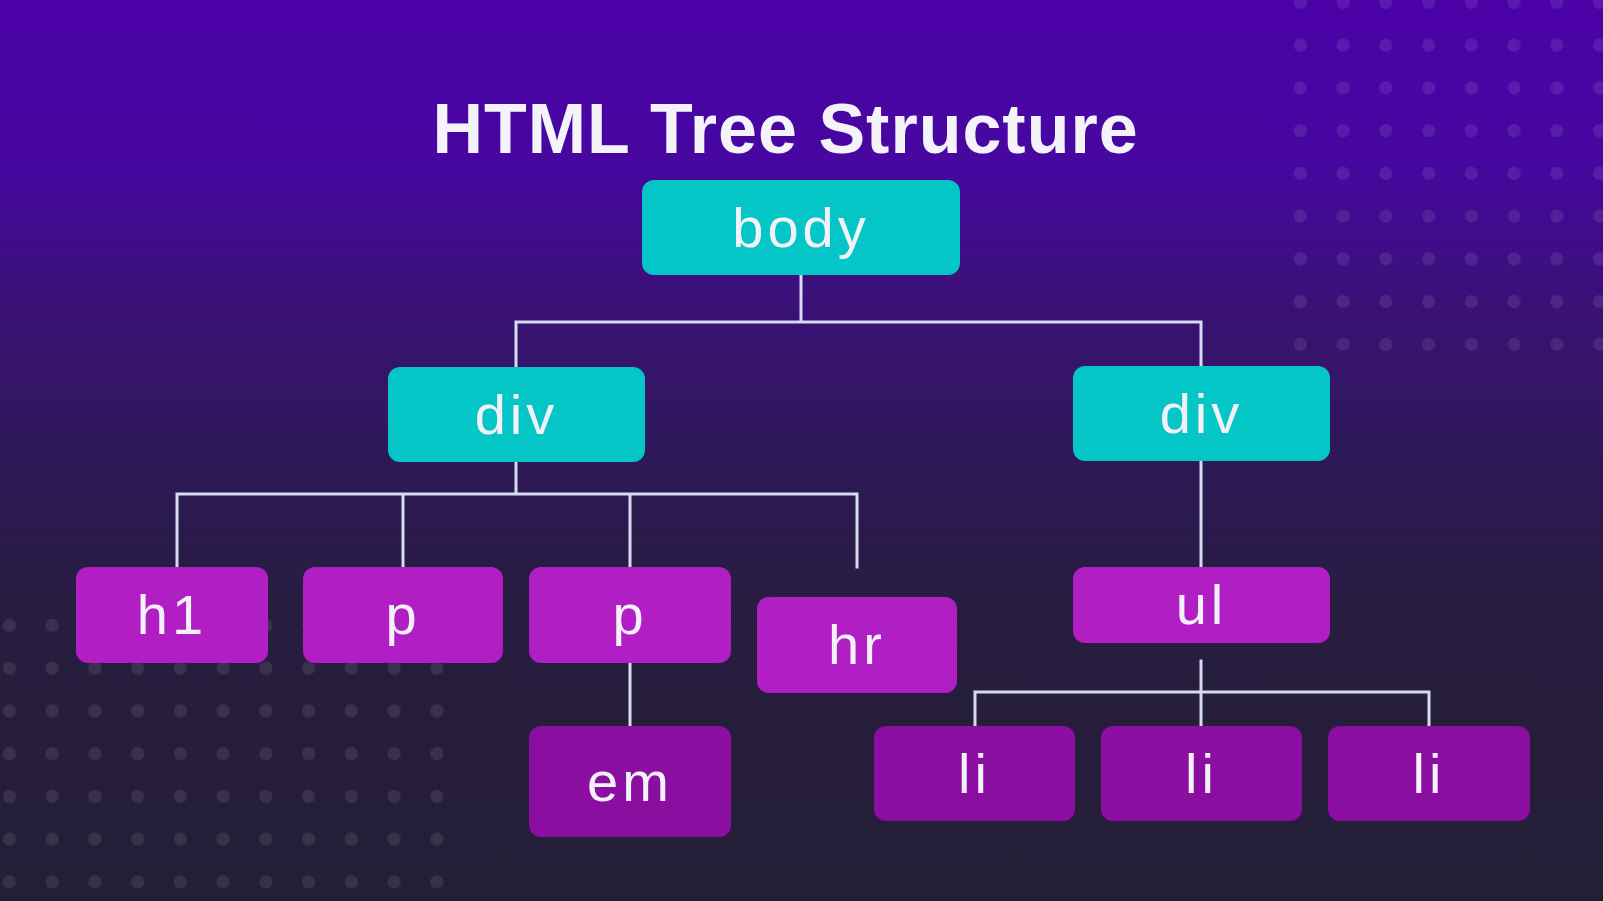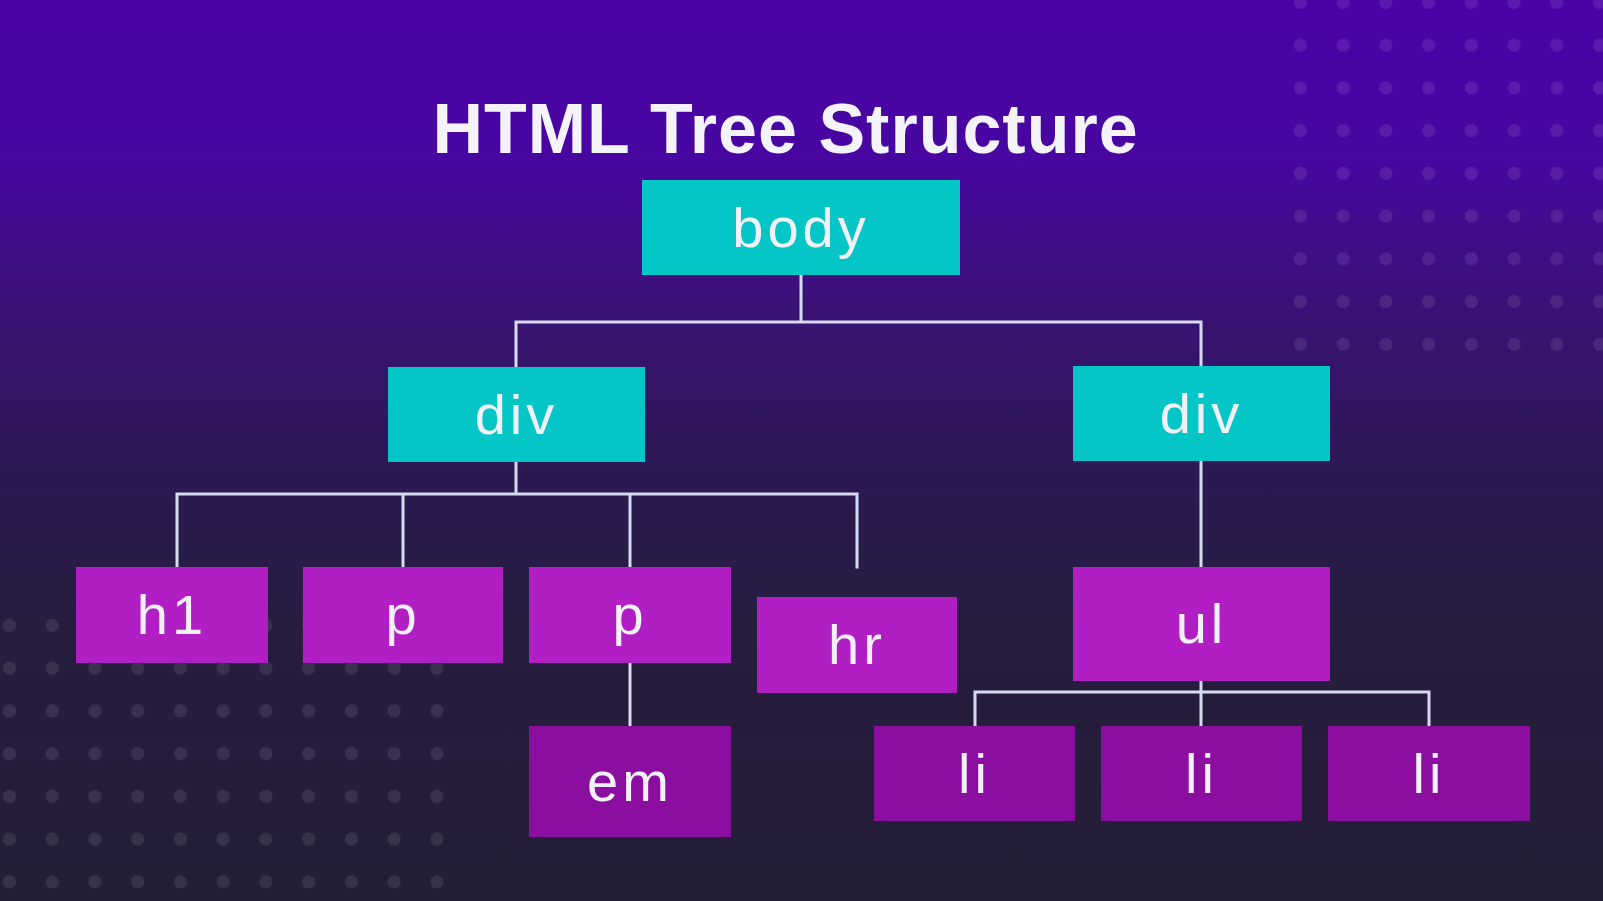--- a/index.html
+++ b/index.html
@@ -44,20 +44,21 @@
   .node{
     position:absolute;
     display:flex;
     align-items:center;
     justify-content:center;
     color:var(--node-text);
     font-size:56px;
     font-weight:400;
     letter-spacing:4px;
     line-height:1;
+    border-radius:12px;
   }
   .node.teal{ background:var(--teal); }
   .node.magenta{ background:var(--magenta); }
   .node.deep{ background:var(--deep-purple); }
   .page-title{
     position:absolute;
     left:0; top:44px;
     width:1571px;
     text-align:center;
     color:var(--title-text);
@@ -92,21 +93,21 @@
   <div class="node teal" style="left:1073px; top:366px; width:257px; height:95px;">div</div>
 
   <div class="node magenta" style="left:76px;   top:567px; width:192px; height:96px;">h1</div>
 
   <div class="node magenta" style="left:303px;  top:567px; width:200px; height:96px;">p</div>
 
   <div class="node magenta" style="left:529px;  top:567px; width:202px; height:96px;">p</div>
 
   <div class="node magenta" style="left:757px;  top:597px; width:200px; height:96px;">hr</div>
 
-  <div class="node magenta" style="left:1073px; top:567px; width:257px; height:114px;">ul</div>
+  <div class="node magenta" style="left:1073px; top:567px; width:257px; height:76px;">ul</div>
 
   <div class="node deep" style="left:529px;  top:726px; width:202px; height:111px;">em</div>
 
   <div class="node deep" style="left:874px;  top:726px; width:201px; height:95px;">li</div>
 
   <div class="node deep" style="left:1101px; top:726px; width:201px; height:95px;">li</div>
 
   <div class="node deep" style="left:1328px; top:726px; width:202px; height:95px;">li</div>
 
 </div>

